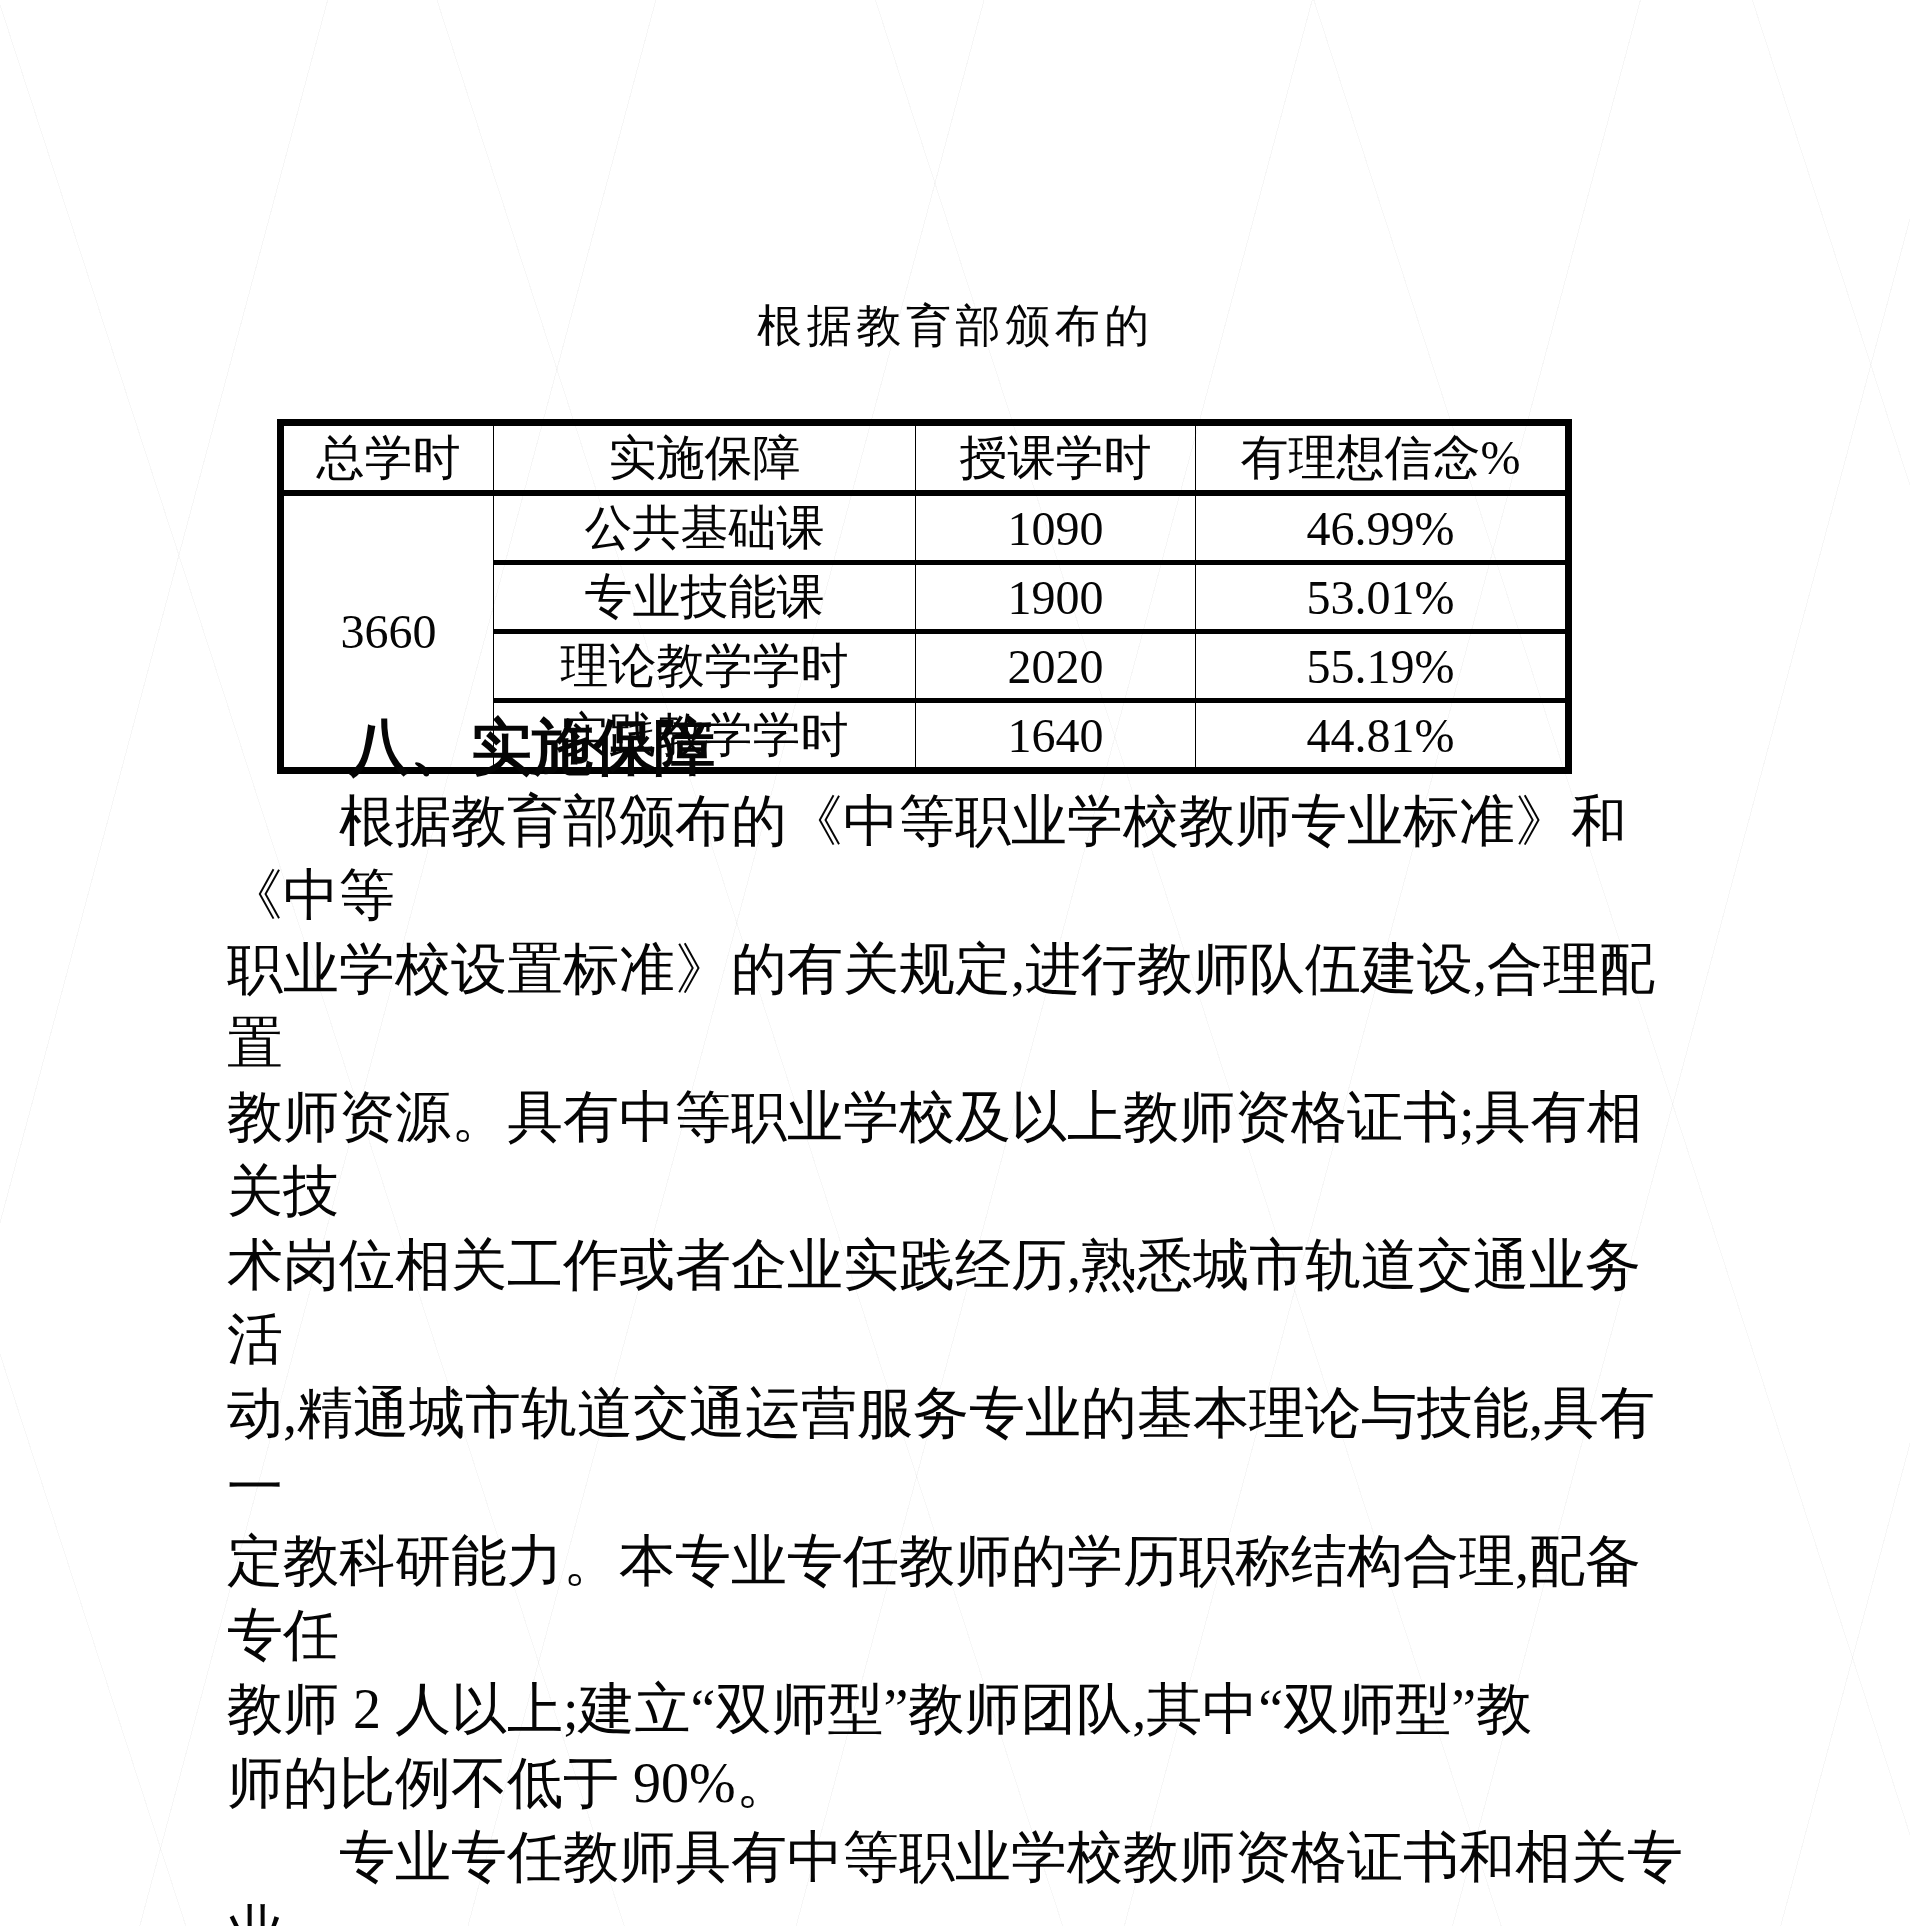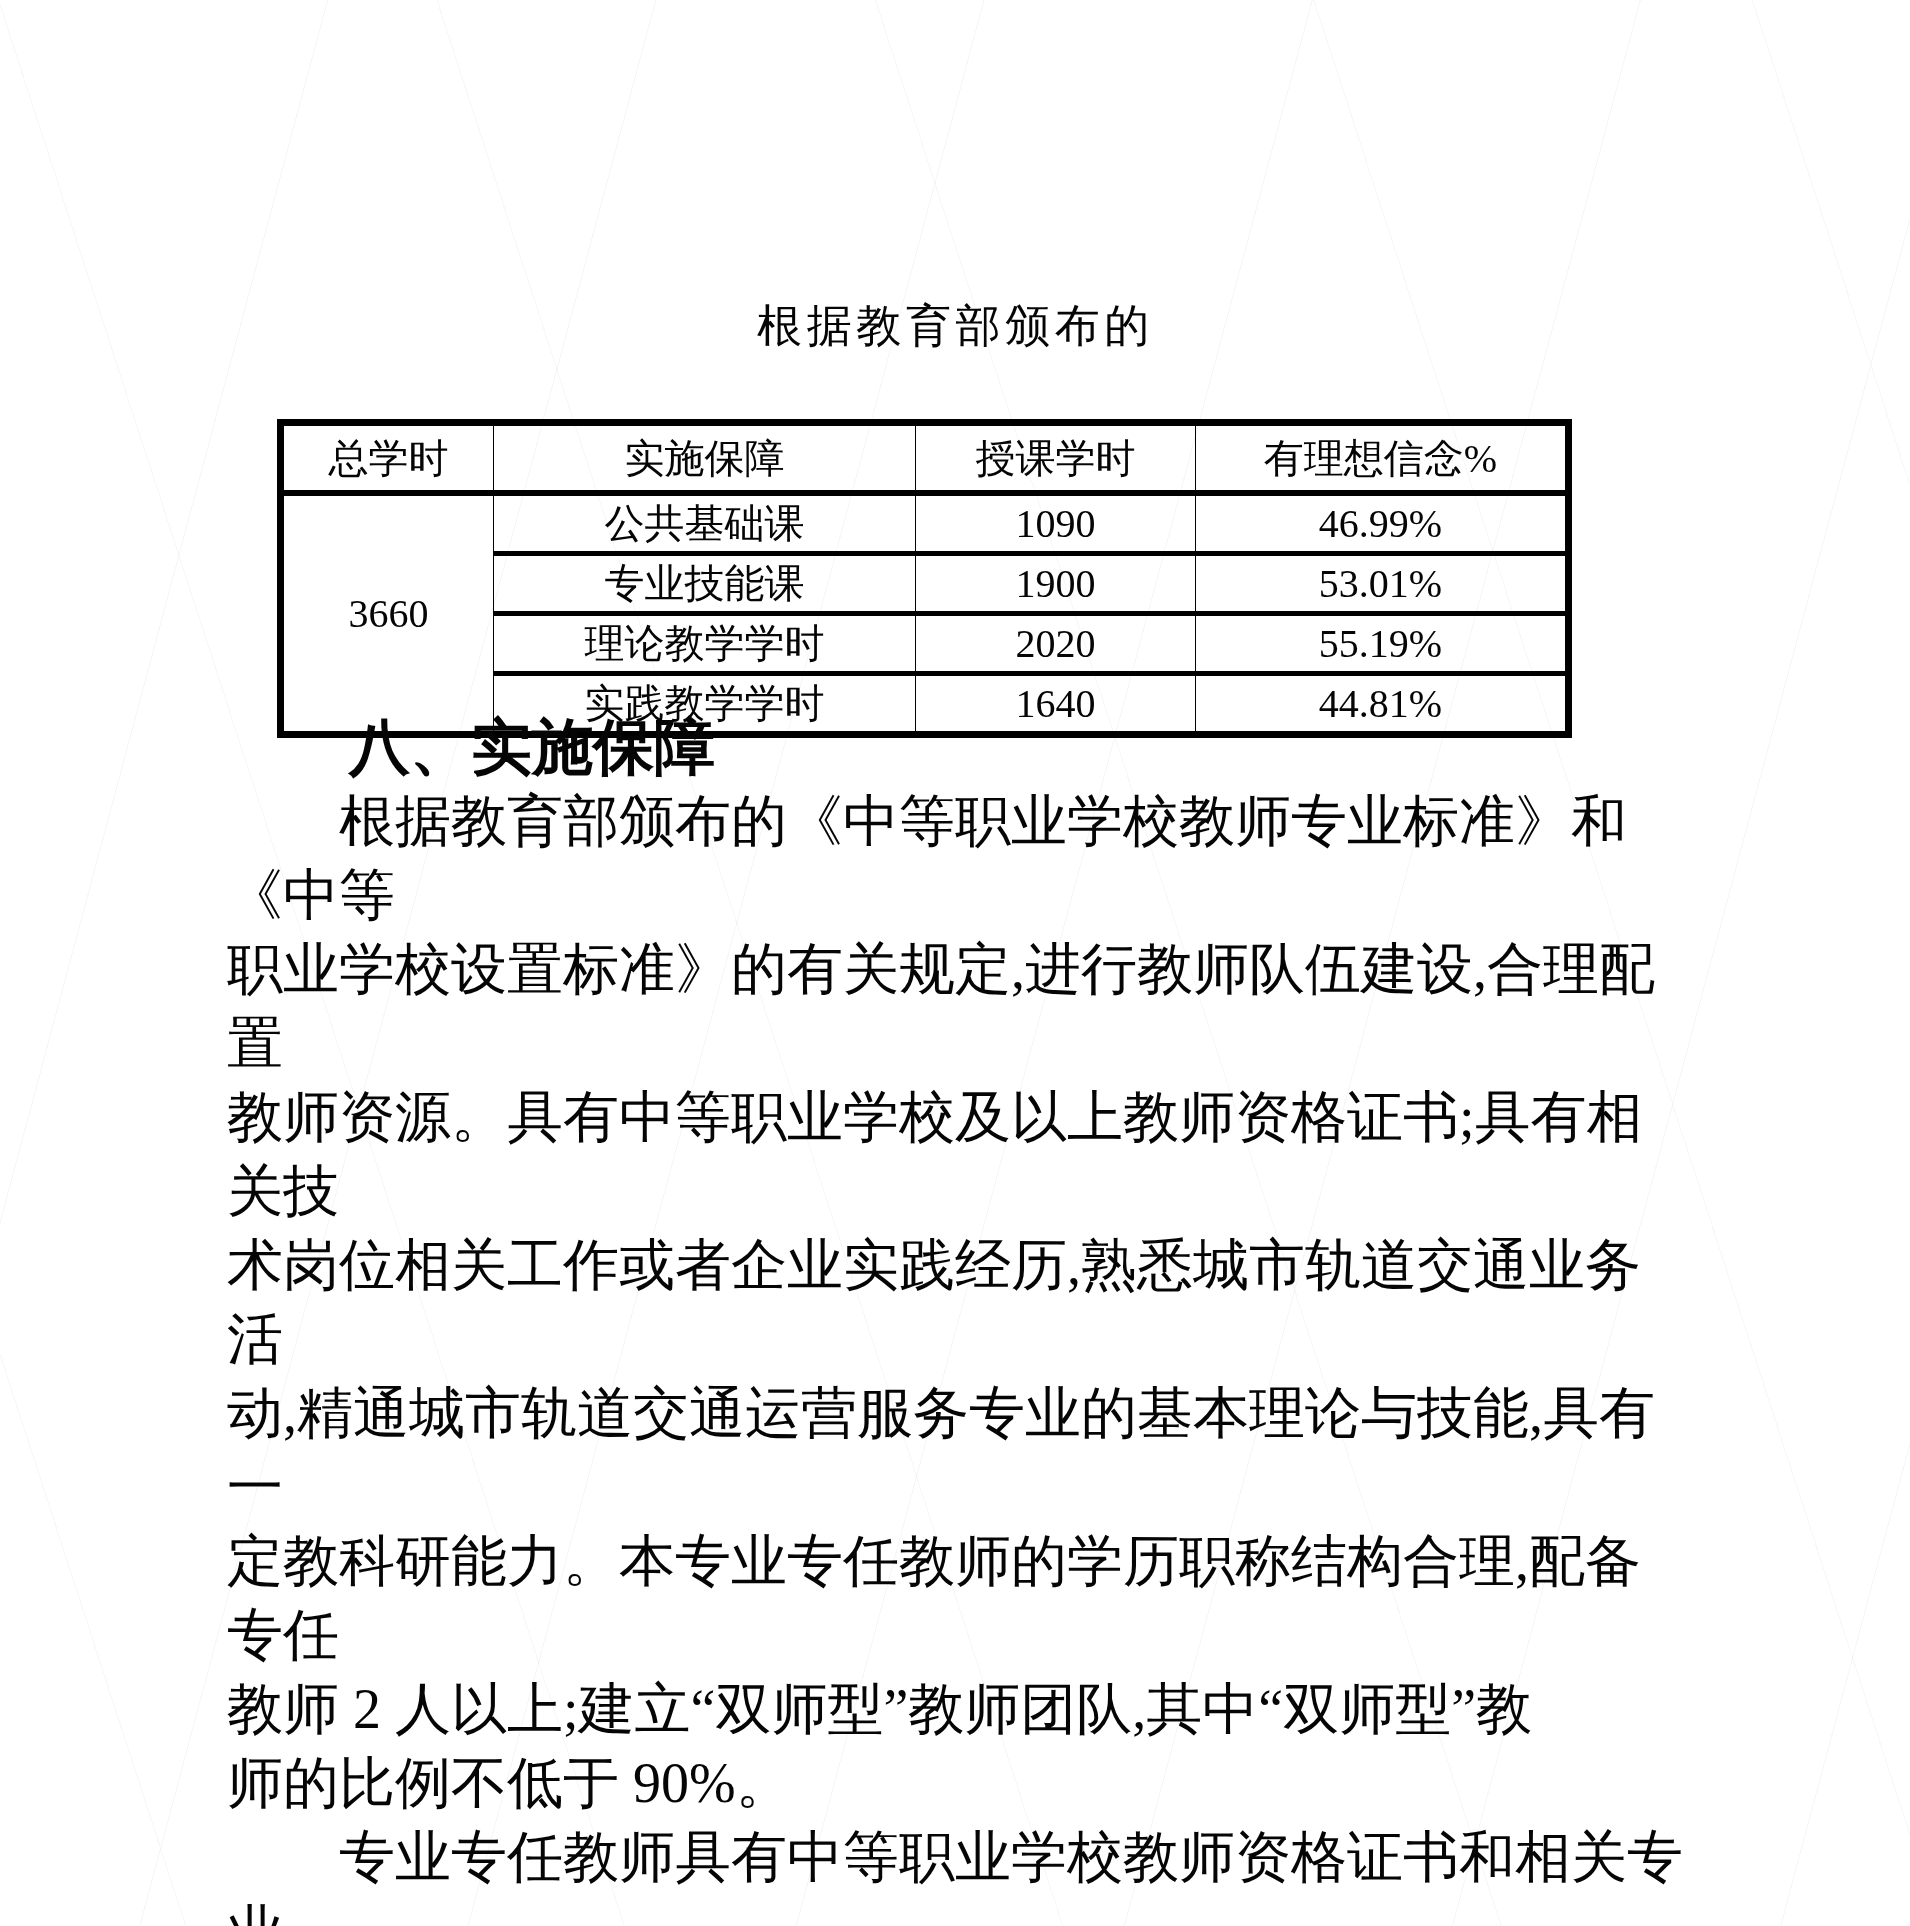--- a/index.html
+++ b/index.html
@@ -15,21 +15,21 @@
       repeating-linear-gradient(105deg, transparent 0 316px, rgba(0,0,0,0.035) 316px 317px),
       repeating-linear-gradient(72deg, transparent 0 416px, rgba(0,0,0,0.03) 416px 417px);
   }
   .doc-title{
     position:absolute;top:297px;left:0;width:100%;text-align:center;
     font-size:45px;line-height:58px;letter-spacing:4.6px;
   }
   table.hours{
     position:absolute;left:277px;top:419px;width:1289px;
     border-collapse:collapse;table-layout:fixed;
-    font-size:40px;
+    font-size:48px;
   }
   table.hours{border:7px solid #000;}
   table.hours th, table.hours td{
     border:1.9px solid #000;text-align:center;vertical-align:middle;
     font-weight:normal;padding:0;
   }
   table.hours thead th{height:64px;border-bottom-width:6.2px;}
   table.hours tbody td{height:52px;border-top-width:5px;border-bottom-width:5px;}
   .body-text{
     position:absolute;left:227px;top:710px;width:1456px;

